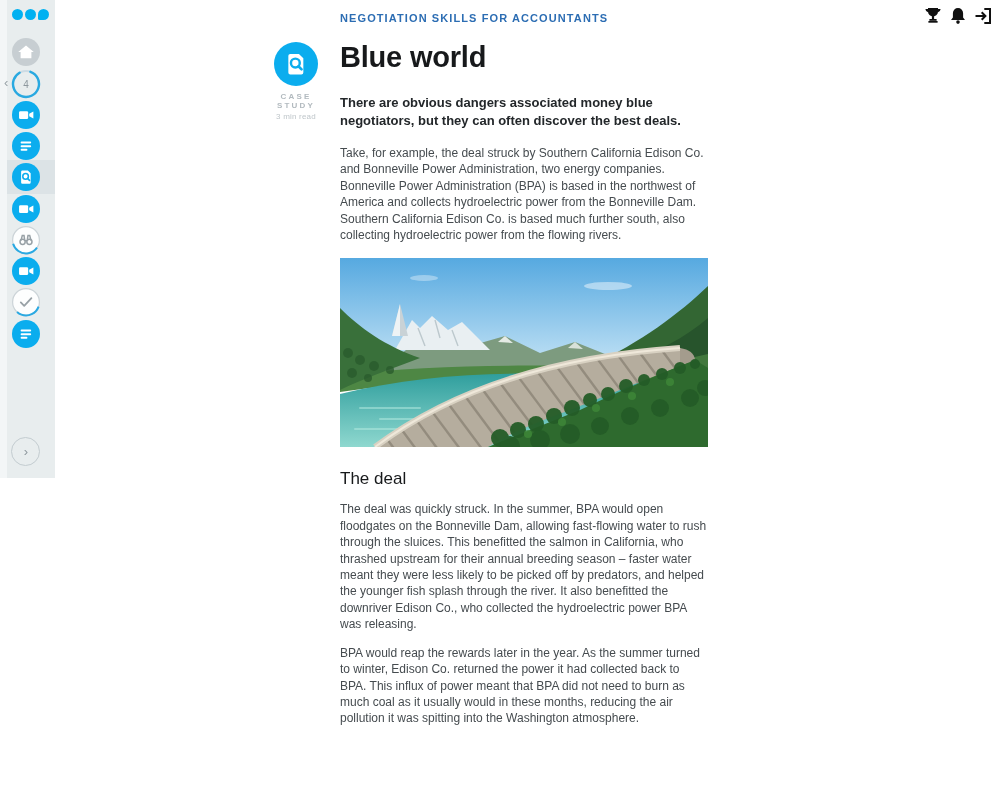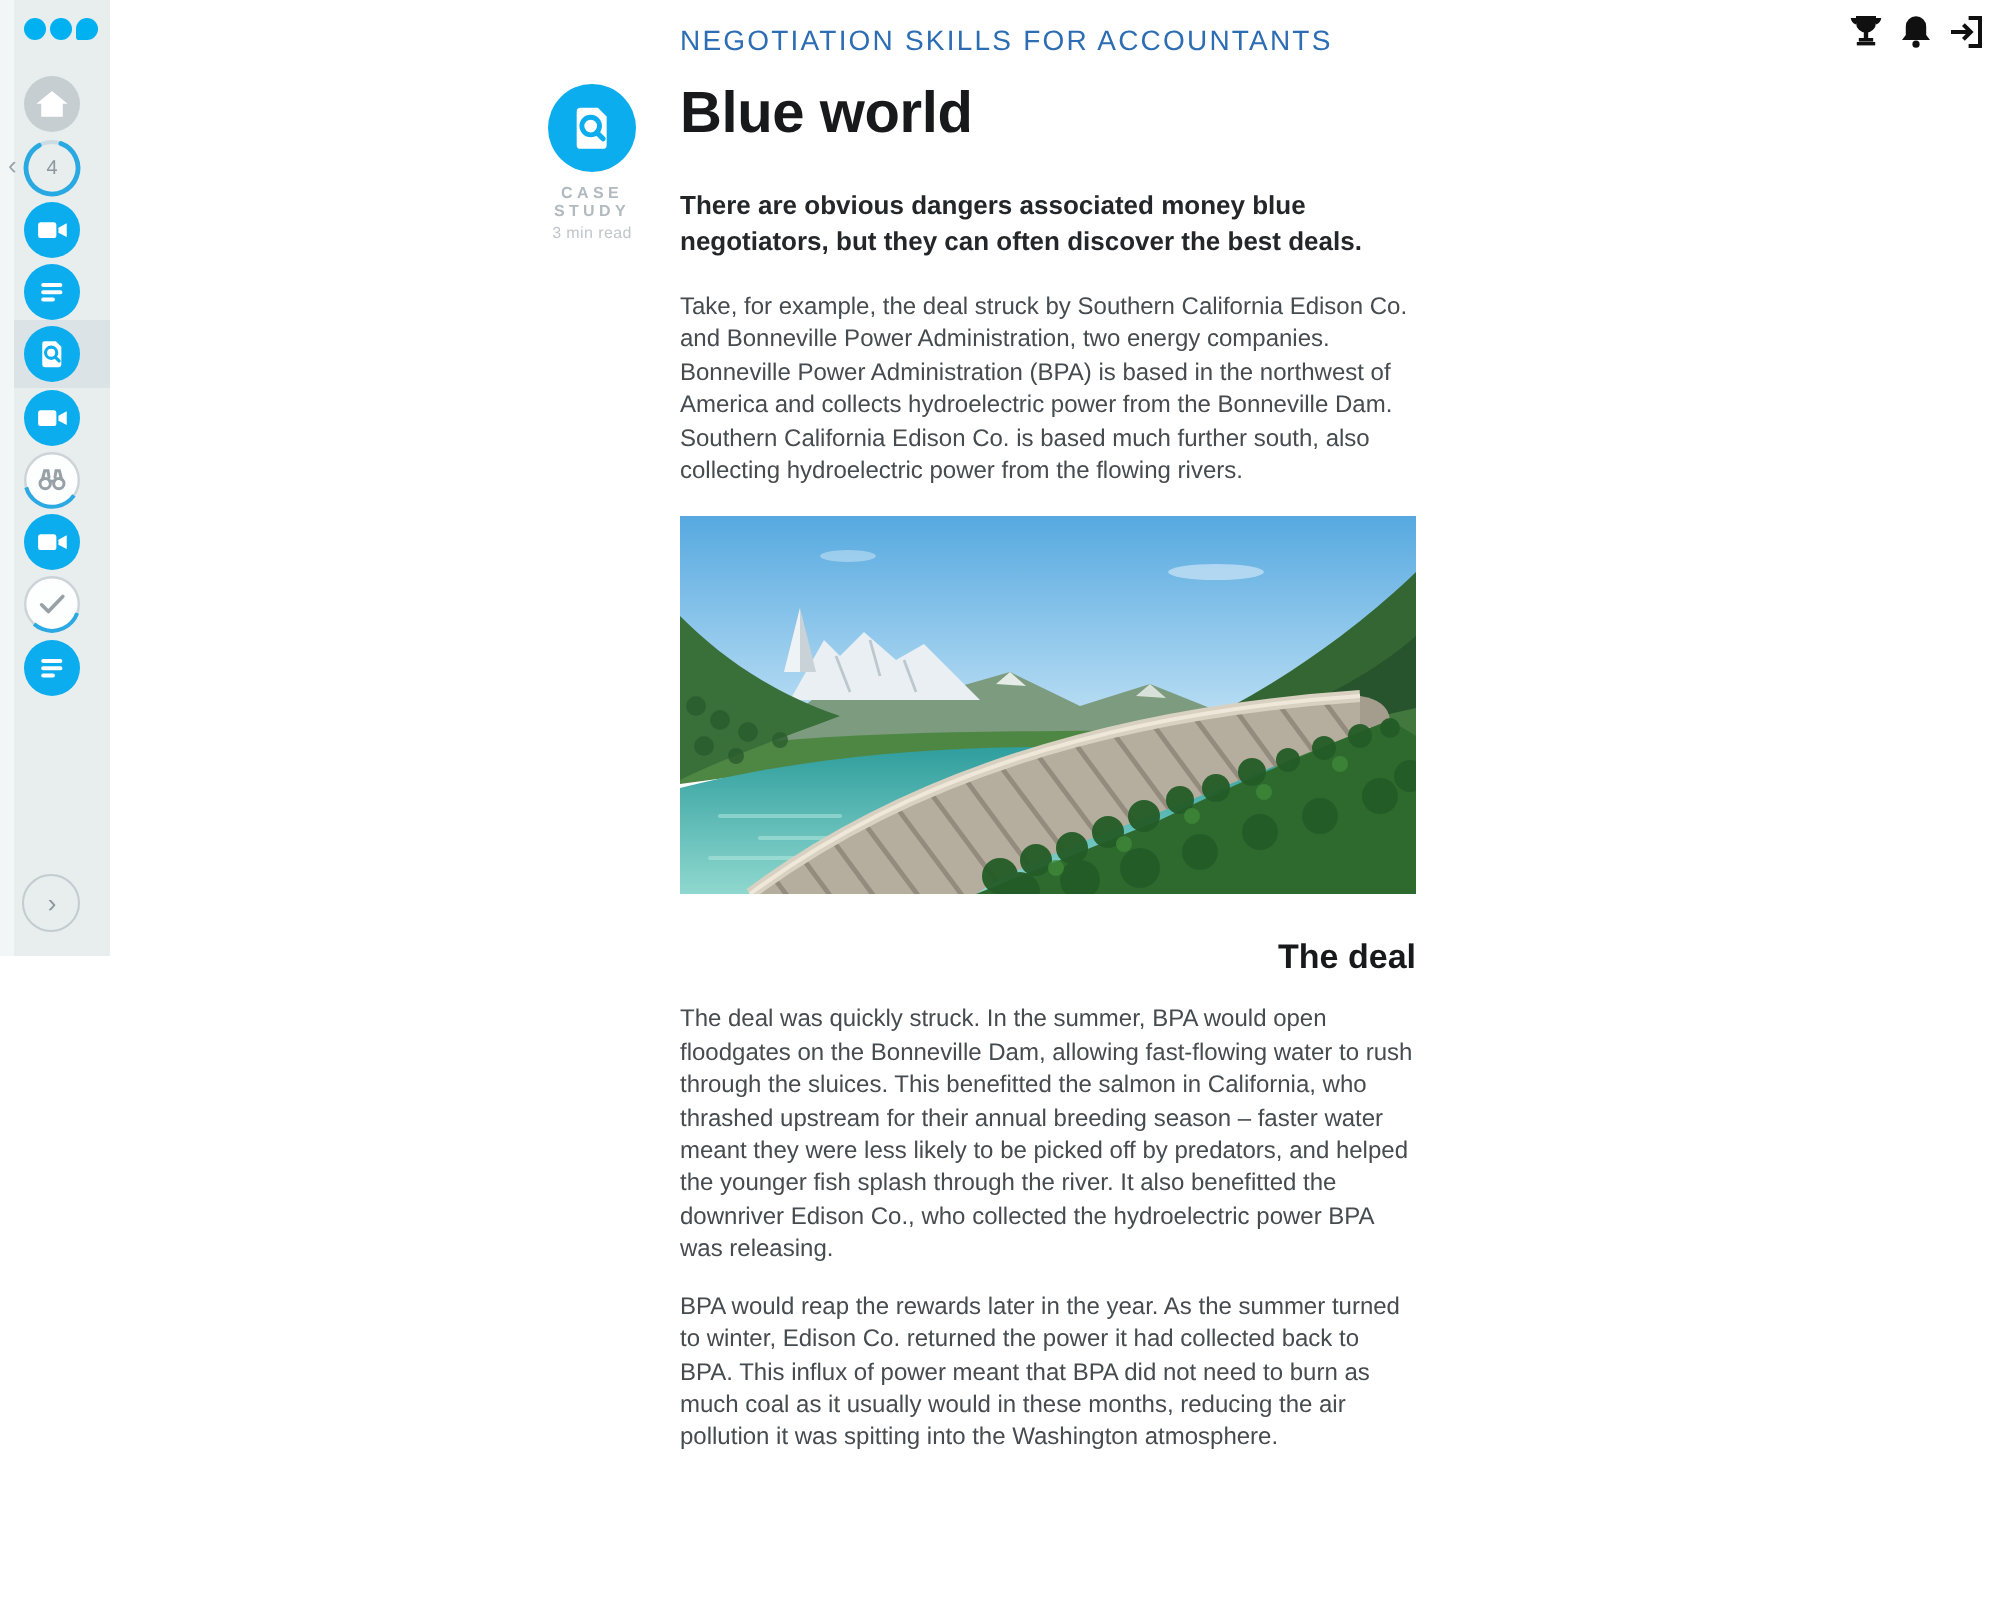--- a/index.html
+++ b/index.html
@@ -27,40 +27,40 @@
   .nav-item svg{display:block;}
   .ring-wrap{position:absolute;left:11px;top:69px;width:30px;height:30px;padding:0;border:none;background:none;cursor:pointer;}
   .ring-num{position:absolute;inset:0;display:flex;align-items:center;justify-content:center;
     font-size:10px;color:#8d979d;}
   .back-chevron{position:absolute;left:4px;top:76px;border:none;background:none;padding:0;
     color:#9aa4a9;font-size:13px;line-height:1;cursor:pointer;}
   .expand-btn{position:absolute;left:11px;top:437px;width:29px;height:29px;border-radius:50%;
     border:1.5px solid #c3ccd0;background:transparent;color:#8d979d;font-size:13px;
     display:flex;align-items:center;justify-content:center;padding:0 0 1px 1px;cursor:pointer;}
   
-  .course-title{position:absolute;left:340px;top:12px;font-size:14px;font-weight:normal;
+  .course-title{position:absolute;left:340px;top:12px;font-size:11px;font-weight:bold;
     letter-spacing:1.1px;color:var(--link);cursor:pointer;}
   .topbar{position:absolute;top:6px;right:7px;display:flex;gap:5px;}
   .topbar button{width:20px;height:20px;border:none;background:none;padding:0;cursor:pointer;}
   
   .badge{position:absolute;left:273px;top:42px;width:46px;text-align:center;}
   .badge-circle{width:44px;height:44px;margin:0 auto;}
   .badge-line{font-size:8px;font-weight:bold;letter-spacing:2.2px;color:#b2babf;line-height:9px;}
   .badge-line.first{margin-top:6px;}
   .badge-read{font-size:8px;color:#bfc6ca;margin-top:2px;letter-spacing:0.2px;}
   
   .article{position:absolute;left:340px;top:40px;width:368px;color:var(--body-text);}
   .article h1{margin:0;font-size:29px;line-height:34px;font-weight:700;color:var(--heading);letter-spacing:-0.2px;}
   .intro{margin:20px 0 0;font-size:13px;font-weight:700;line-height:18px;color:#23272a;}
   .article p.body{margin:15px 0 0;font-size:12px;line-height:16.4px;}
   .article figure{margin:15px 0 0;}
   .img-box{width:368px;height:189px;overflow:hidden;}
   .img-box svg{display:block;}
   figcaption{margin-top:7px;font-size:9.5px;color:#9ba3a8;}
-  .article h2{margin:22px 0 0;font-size:17px;font-weight:700;color:var(--heading);text-align:right;}
+  .article h2{margin:22px 0 0;font-size:17px;font-weight:400;color:var(--heading);}
   .article .section p.body{margin:12px 0 0;}
 </style>
 </head>
 <body>
 
 <svg width="0" height="0" style="position:absolute" aria-hidden="true">
   <defs>
     <symbol id="i-home" viewBox="0 0 27 27">
       <circle cx="13.5" cy="13.5" r="13.5" fill="#c7ced2"></circle>
       <path d="M13.5 7.2 L21 13.4 H18.7 V19.6 H8.3 V13.4 H6 Z" fill="#ffffff"></path>

